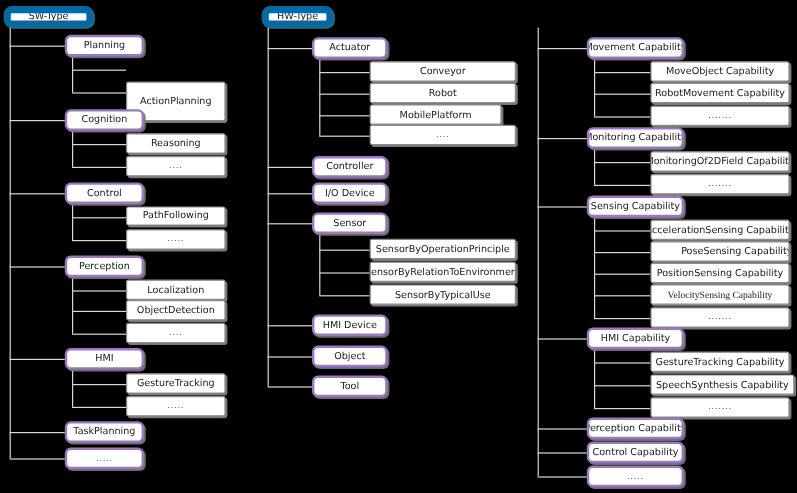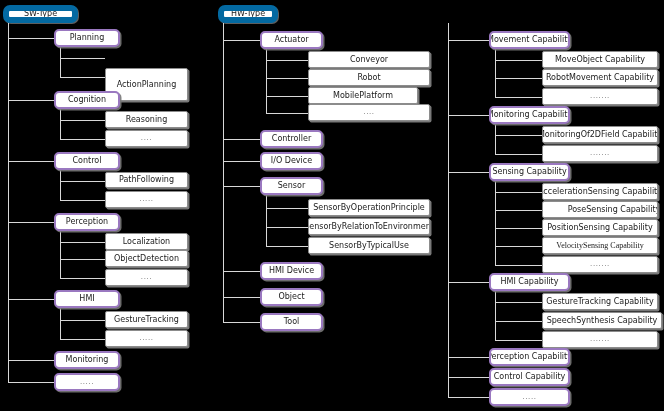--- a/index.html
+++ b/index.html
@@ -141,21 +141,21 @@
     <div class="node lvl1" style="left: 54px; top: 290px; width: 66px; height: 18px;">
       <span class="label">HMI</span>
     </div>
     <div class="node lvl2" style="left: 105px; top: 311px; width: 83px; height: 17px;">
       <span class="label">GestureTracking</span>
     </div>
     <div class="node lvl2 dots" style="left: 105px; top: 330px; width: 83px; height: 17px;">
       <span class="label">.....</span>
     </div>
     <div class="node lvl1" style="left: 54px; top: 351px; width: 66px; height: 18px;">
-      <span class="label">Monitoring</span>
+      <span class="label">TaskPlanning</span>
     </div>
     <div class="node lvl1 dots" style="left: 54px; top: 373px; width: 66px; height: 18px;">
       <span class="label">.....</span>
     </div>
     <div class="node root" style="left: 218px; top: 5px; width: 60px; height: 18px;">
       <span class="label">HW-Type</span>
     </div>
     <div class="connector v" style="left: 223px; top: 23px; height: 299px;"></div>
     <div class="connector h" style="left: 223px; top: 40px; width: 37px;"></div>
     <div class="connector h" style="left: 223px; top: 139px; width: 37px;"></div>

